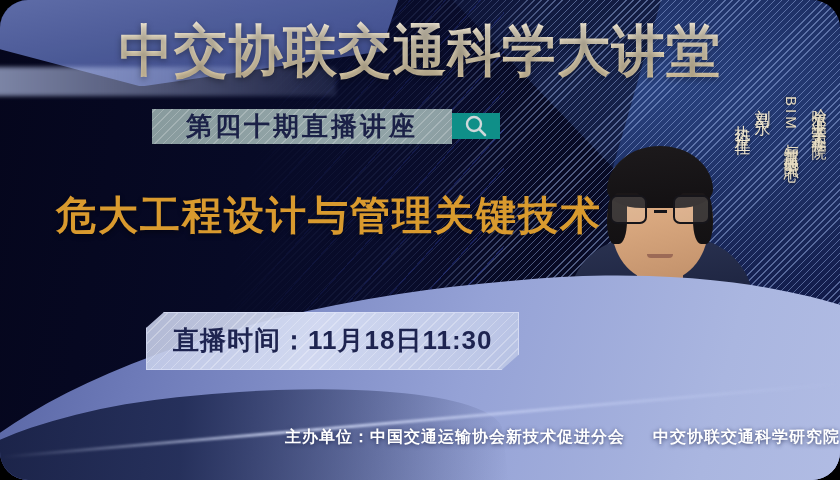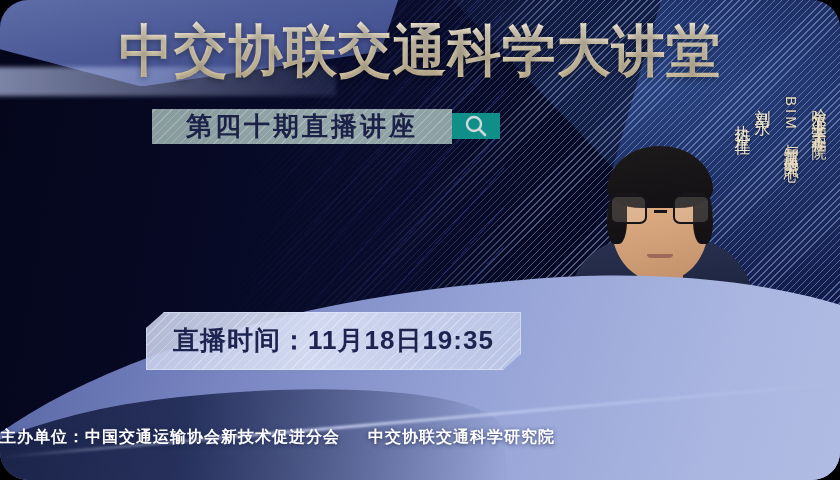--- a/index.html
+++ b/index.html
@@ -292,21 +292,21 @@
   }
   .vcol.name{
     font-size:16px;letter-spacing:5px;color:#efe6cf;
   }
   .vcol.name .role{display:block;margin-top:16px;}
   .vcol.bim{ text-orientation:mixed; }
 
   
   .footer{
     position:absolute;left:0;right:0;bottom:32px;
-    text-align:left;
+    text-align:right;
     font-size:16px;font-weight:bold;letter-spacing:1px;
     color:#ffffff;
     text-shadow:0 1px 4px rgba(20,28,70,.75);
     white-space:nowrap;
   }
   .footer .gap{display:inline-block;width:28px;}
 </style>
 </head>
 <body>
 
@@ -357,23 +357,24 @@
       <span>第四十期直播讲座</span>
     </div>
     <div class="subbar-icon">
       <svg width="26" height="26" viewBox="0 0 26 26" aria-hidden="true">
         <circle cx="11" cy="11" r="7" fill="none" stroke="#cfd8da" stroke-width="2.4"></circle>
         <line x1="16.2" y1="16.2" x2="22" y2="22" stroke="#cfd8da" stroke-width="2.6" stroke-linecap="round"></line>
       </svg>
     </div>
   </div>
 
+  <div class="headline">危大工程设计与管理关键技术</div>
 
   <div class="timepill">
-    <span>直播时间：11月18日19:35</span>
+    <span>直播时间：11月18日11:30</span>
   </div>
 
   <div class="vcols">
     <div class="vcol name">
       <span>刘昌永</span>
       <span class="role">执行主任</span>
     </div>
     <div class="vcol bim">BIM与智慧工地研究中心</div>
     <div class="vcol">哈尔滨工业大学土木工程学院</div>
   </div>

